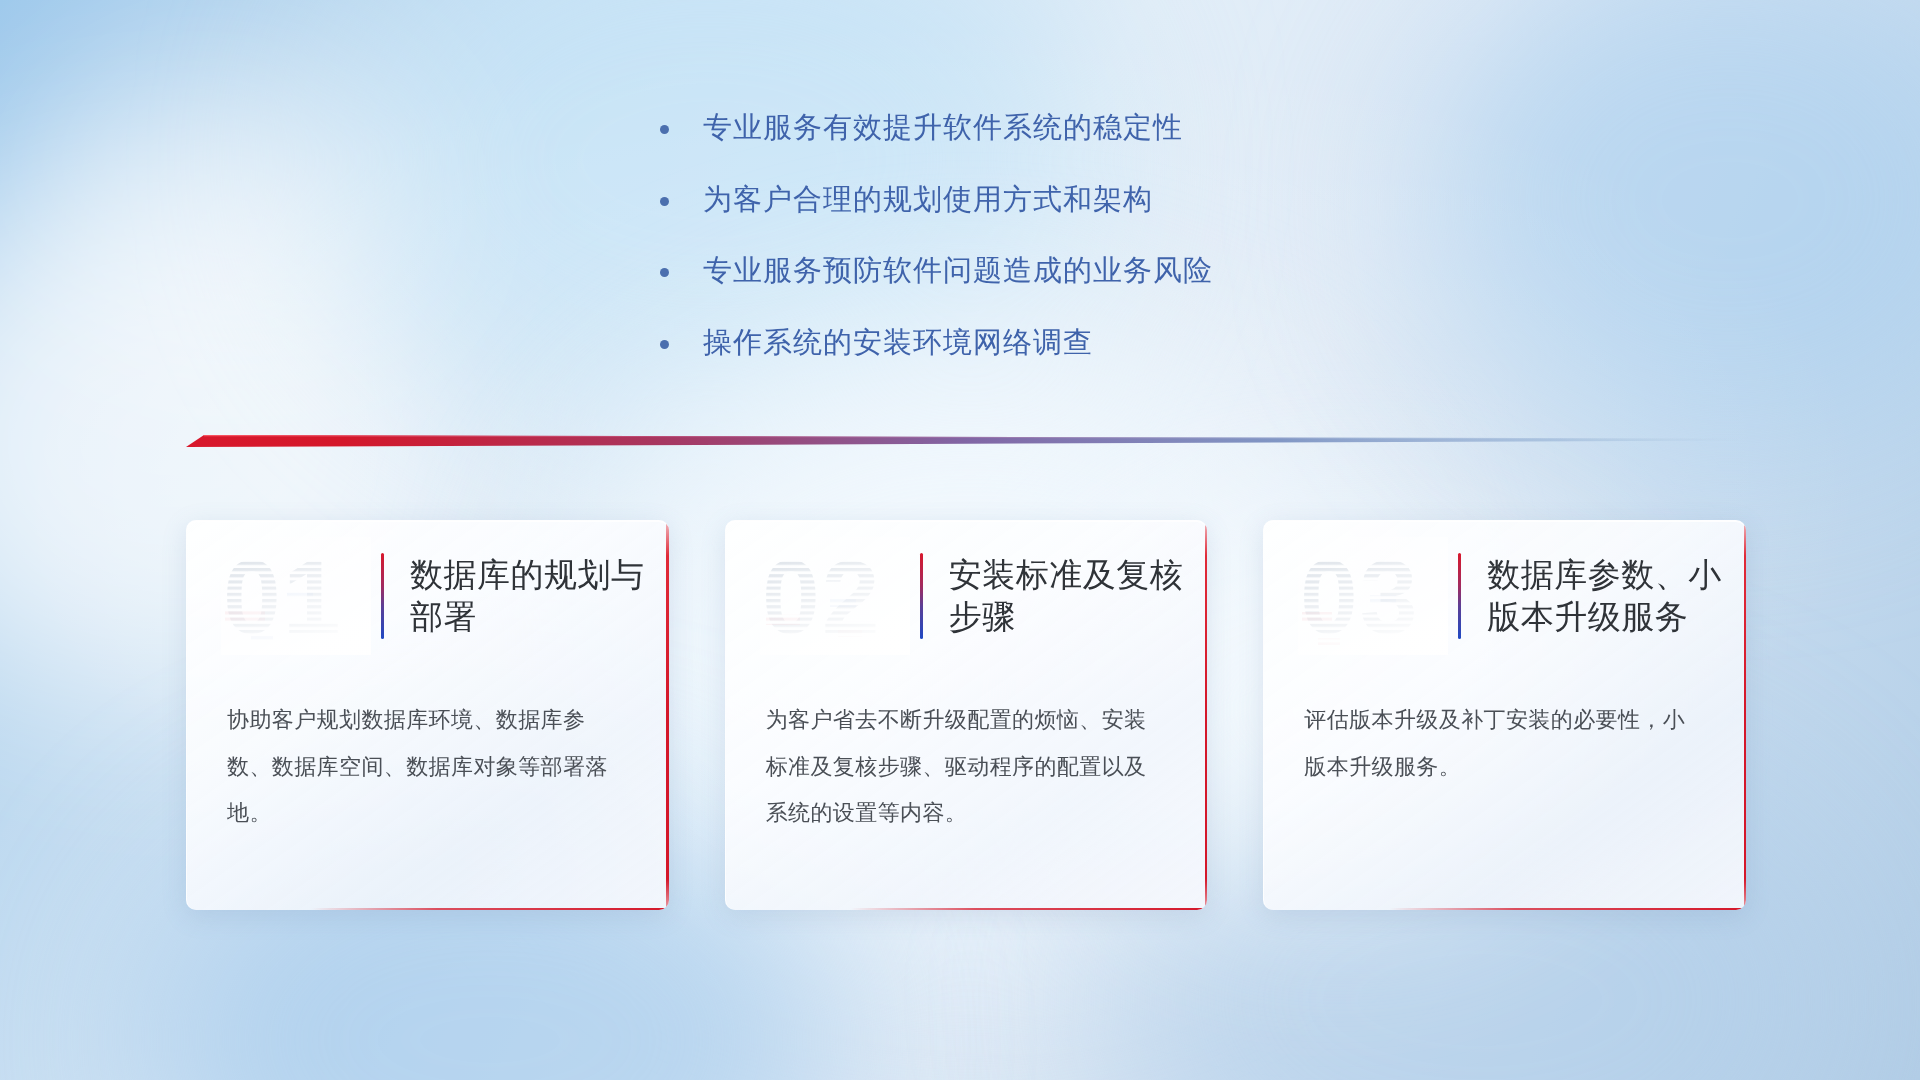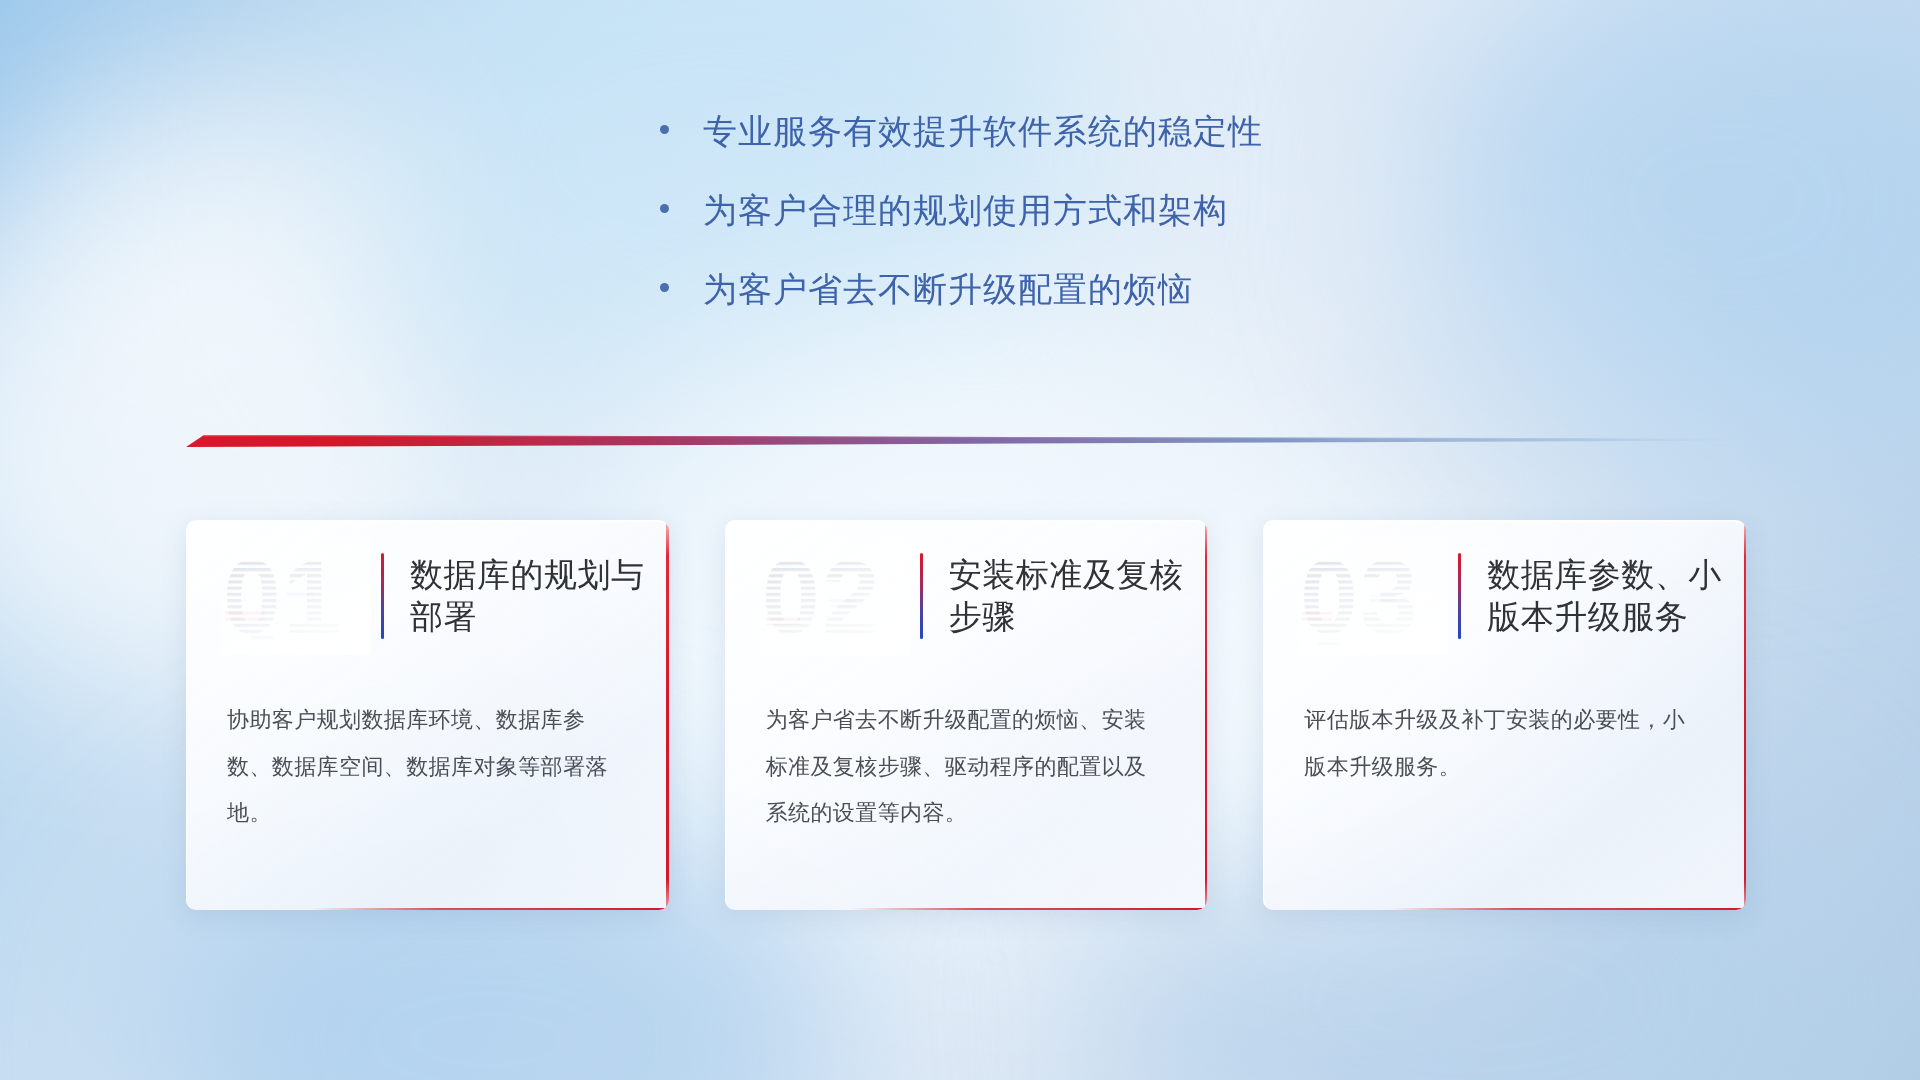--- a/index.html
+++ b/index.html
@@ -36,21 +36,21 @@
     position:absolute;left:660px;top:106px;width:760px;
   }
   .bullet-row{
     display:flex;align-items:flex-start;margin-bottom:28px;
   }
   .bullet-dot{
     width:9px;height:9px;border-radius:50%;
     background:#4b6fae;margin-top:19px;margin-right:34px;flex:0 0 auto;
   }
   .bullet-text{
-    font-size:34px;line-height:1.5;color:#3f63ab;letter-spacing:1px;
+    font-size:29px;line-height:1.5;color:#3f63ab;letter-spacing:1px;
     font-weight:500;white-space:nowrap;
   }
 
   
   .divider{
     position:absolute;left:186px;top:430px;width:1560px;height:22px;
   }
   .divider svg{display:block;width:100%;height:100%;}
 
   
@@ -124,21 +124,25 @@
     <div class="bullet-row">
       <span class="bullet-dot"></span>
       <span class="bullet-text">专业服务有效提升软件系统的稳定性</span>
     </div>
     <div class="bullet-row">
       <span class="bullet-dot"></span>
       <span class="bullet-text">为客户合理的规划使用方式和架构</span>
     </div>
     <div class="bullet-row">
       <span class="bullet-dot"></span>
-      <span class="bullet-text">为客户省去不断升级配置的烦恼</span>
+      <span class="bullet-text">专业服务预防软件问题造成的业务风险</span>
+    </div>
+    <div class="bullet-row">
+      <span class="bullet-dot"></span>
+      <span class="bullet-text">操作系统的安装环境网络调查</span>
     </div>
   </div>
 
   <div class="divider">
     <svg viewBox="0 0 1560 22" preserveAspectRatio="none" aria-hidden="true">
       <defs>
         <linearGradient id="wedgeGrad" x1="0" y1="0" x2="1" y2="0">
           <stop offset="0" stop-color="#d8182c" stop-opacity="1"></stop>
           <stop offset="0.10" stop-color="#d4172a" stop-opacity="1"></stop>
           <stop offset="0.30" stop-color="#a8365f" stop-opacity="1"></stop>

